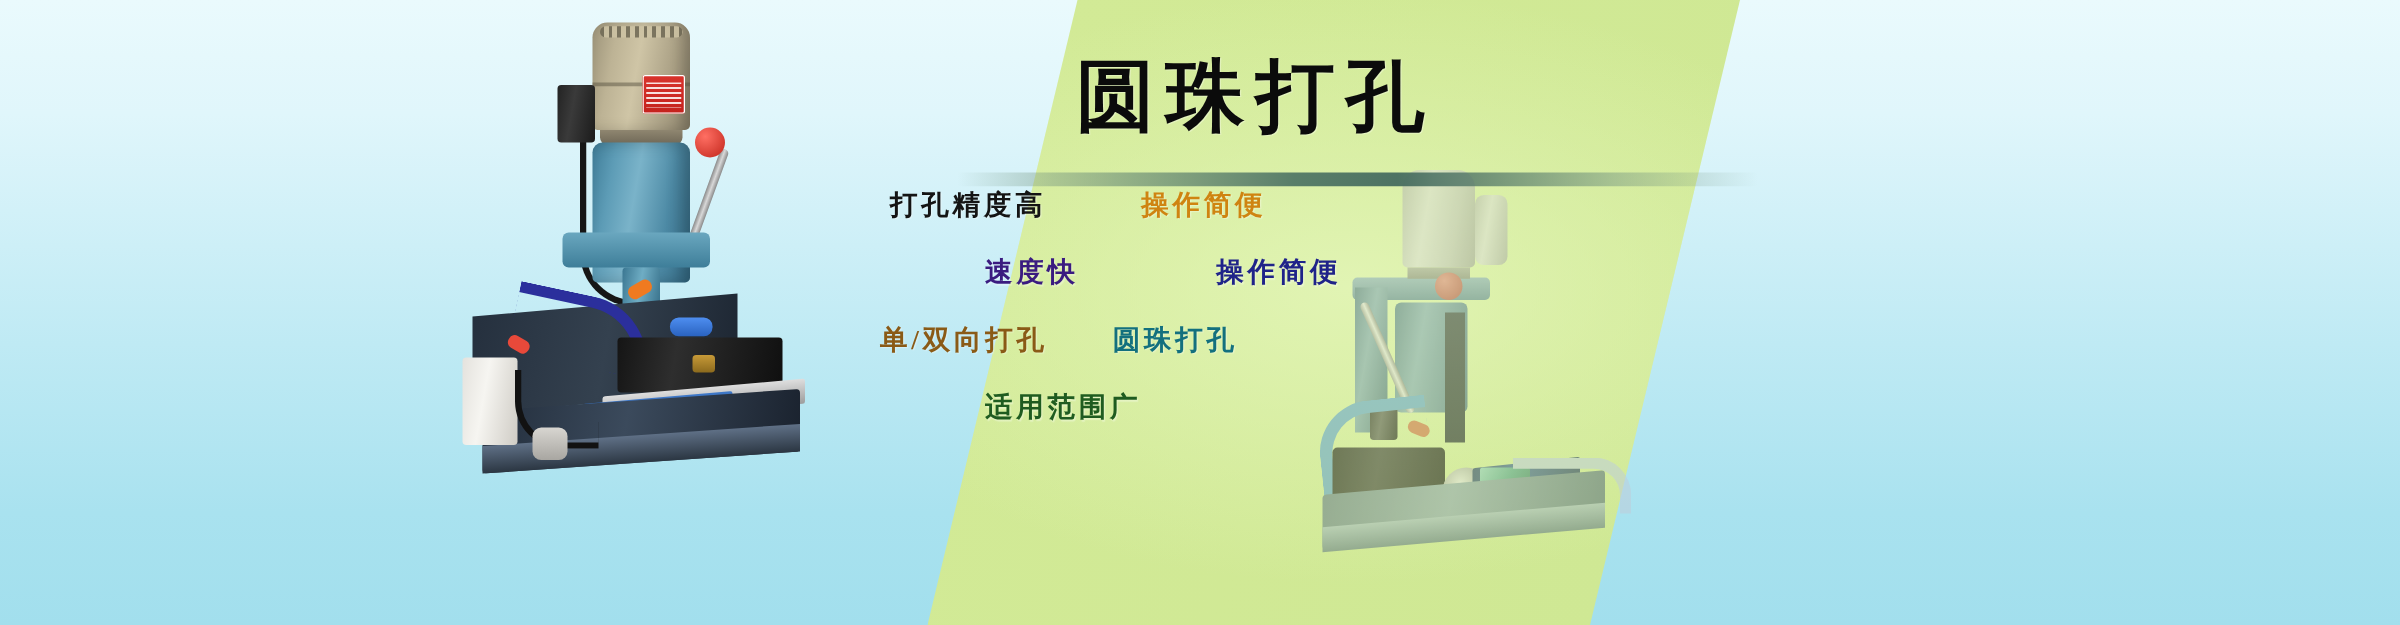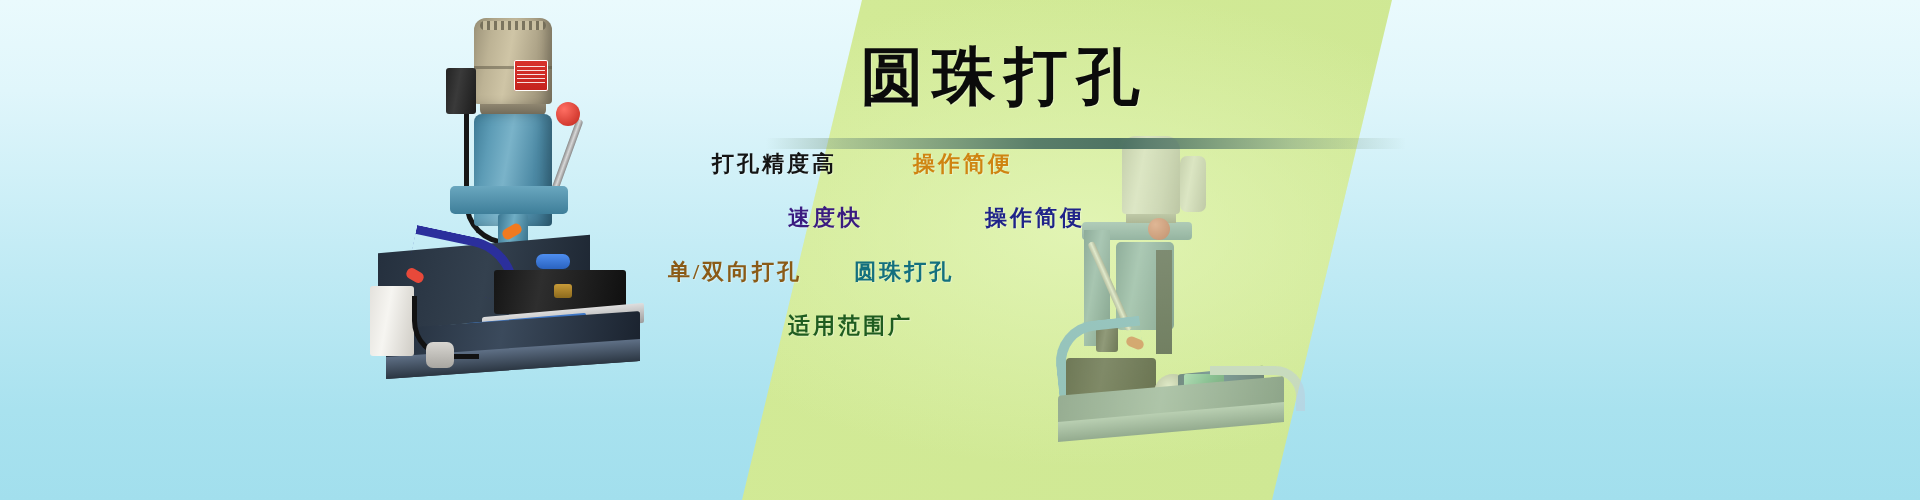--- a/index.html
+++ b/index.html
@@ -51,25 +51,25 @@
     font-size:22px;line-height:40px;font-weight:bold;letter-spacing:3px;
     font-family:"Liberation Serif","DejaVu Serif",serif;
     white-space:nowrap;
   }
   .feat{ text-shadow:1px 1px 1px rgba(255,255,255,.35); }
 
   #row1{left:650px;top:144px;}
   #row1 .a{margin-left:62px;}
   #row1 .b{margin-left:76px;}
 
-  #row2{left:650px;top:198px;gap:12px;}
+  #row2{left:650px;top:198px;}
   #row2 .a{margin-left:138px;}
   #row2 .b{margin-left:110px;}
 
-  #row3{left:614px;top:252px;}
+  #row3{left:650px;top:252px;}
   #row3 .a{margin-left:54px;}
   #row3 .b{margin-left:52px;}
 
   #row4{left:650px;top:306px;}
   #row4 .a{margin-left:138px;}
 
   
   .photo{position:absolute;}
 
   

